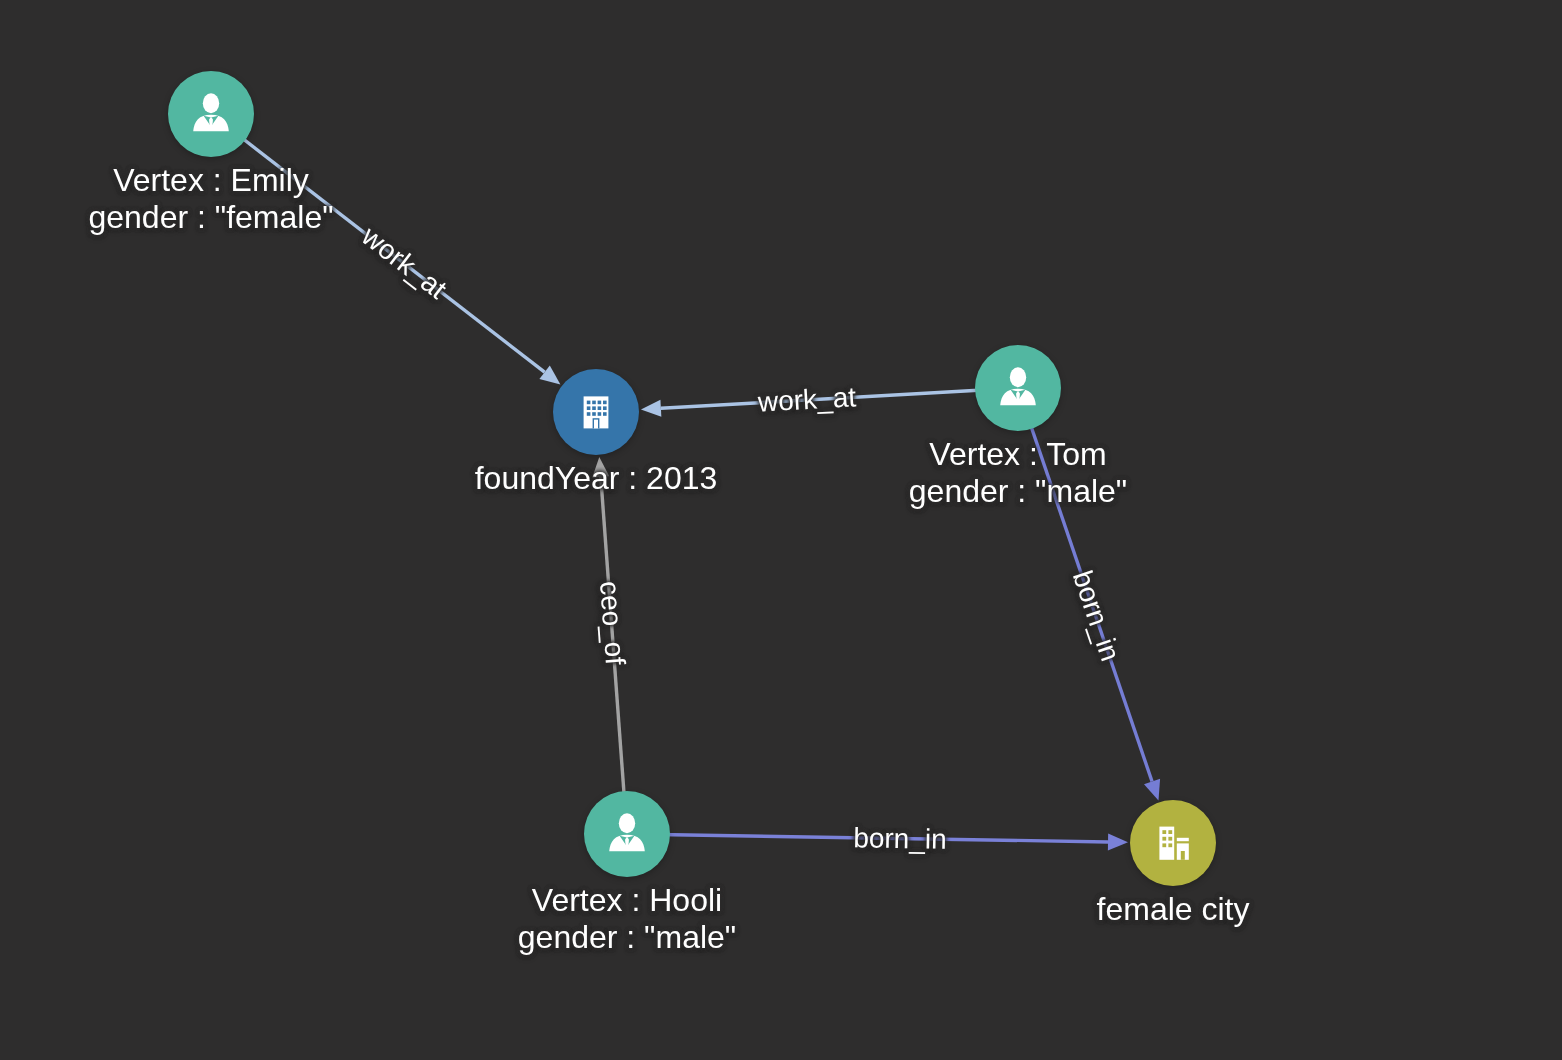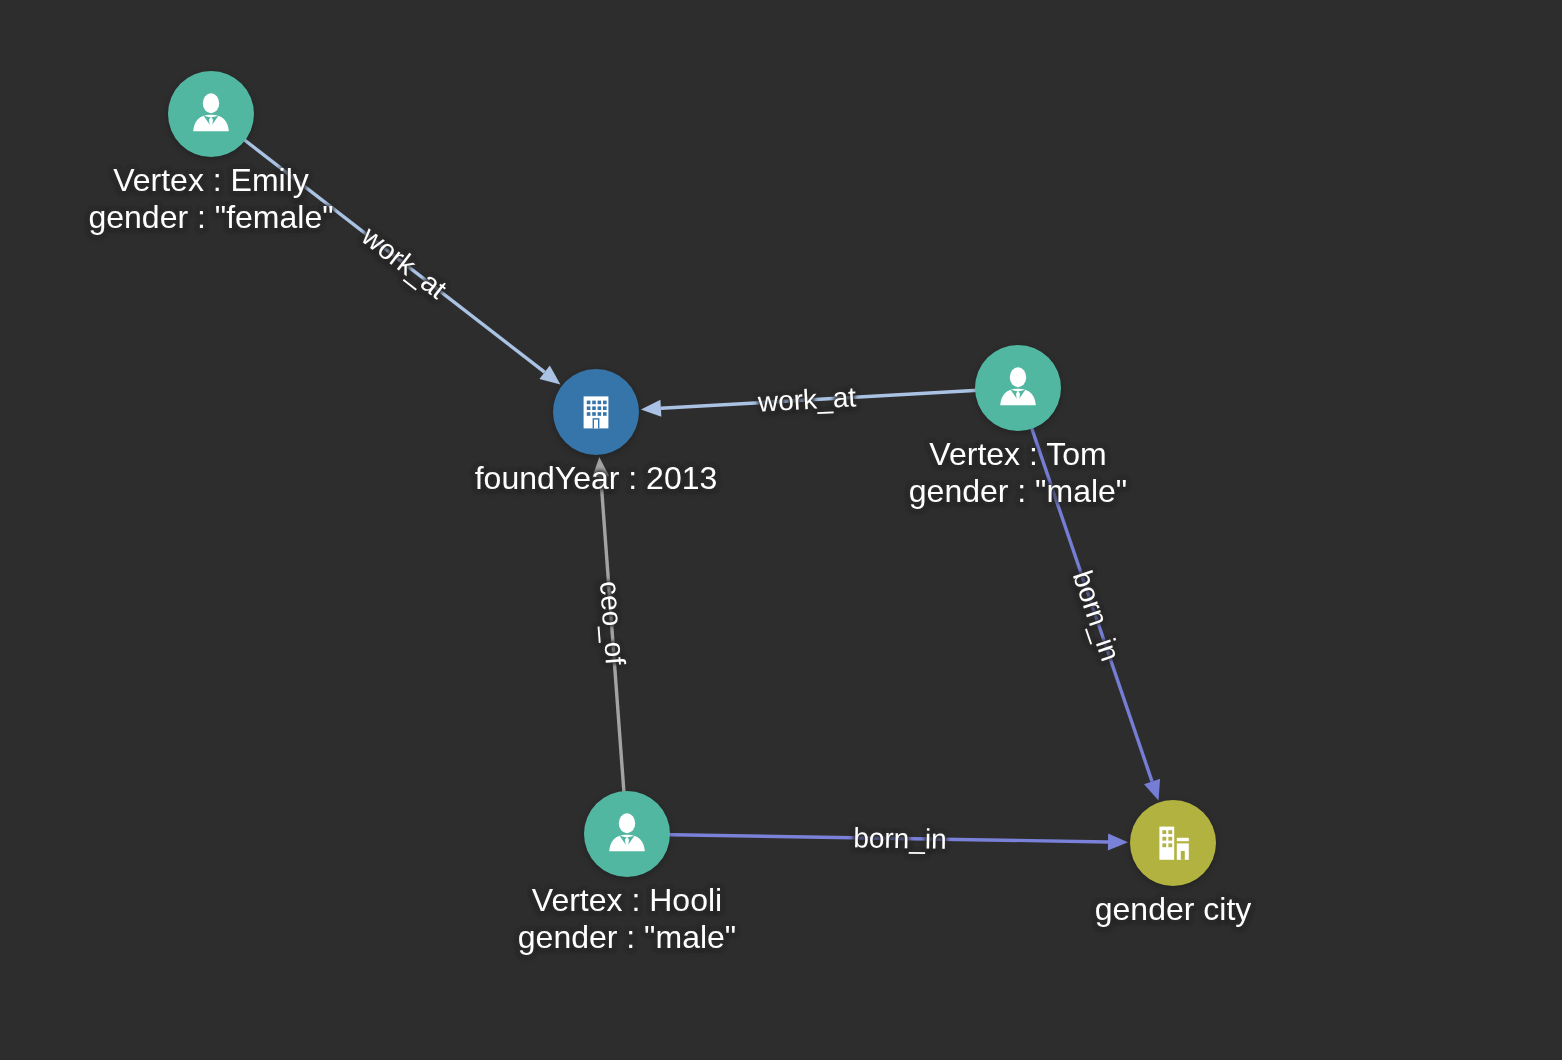--- a/index.html
+++ b/index.html
@@ -183,17 +183,17 @@
           <rect x="9.7" y="8.9" width="1.9" height="1.9"></rect>
           <rect x="6.7" y="12.2" width="1.9" height="1.9"></rect>
           <rect x="9.7" y="12.2" width="1.9" height="1.9"></rect>
         </g>
         <rect x="13.9" y="9.4" width="6" height="1.7" fill="#ffffff"></rect>
         <rect x="13.9" y="12.2" width="6" height="8.2" fill="#ffffff"></rect>
         <rect class="cut" x="15.9" y="16.0" width="2" height="4.4" fill="#b2b240"></rect>
       </svg>
     </div>
     <div class="node-label" style="top: 91px;">
-      <div>gender city</div>
+      <div>female city</div>
     </div>
   </div>
 
 </div>
 
 </body></html>

